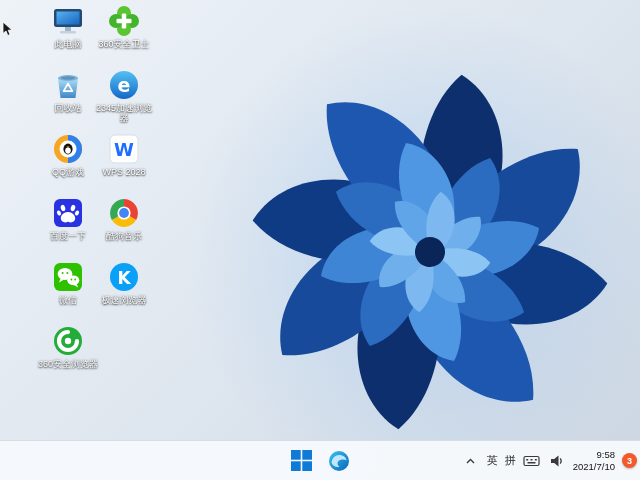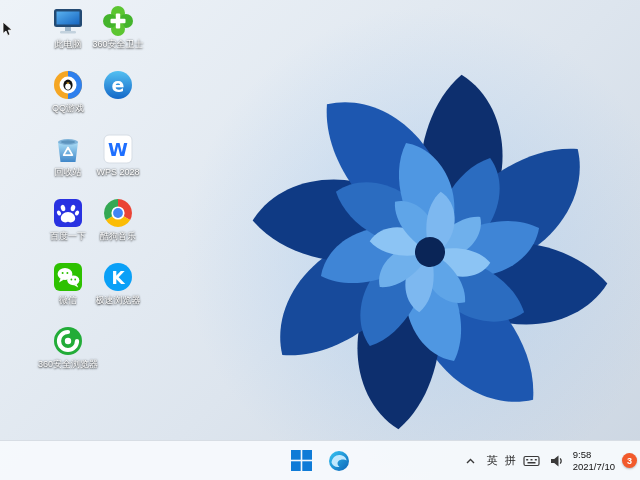--- a/index.html
+++ b/index.html
@@ -6,21 +6,21 @@
   body{
     width:640px;height:480px;overflow:hidden;position:relative;
     font-family:"Liberation Sans","DejaVu Sans",sans-serif;
     background:linear-gradient(135deg,#eef3f8 0%,#dde5ee 55%,#ccd6e2 100%);
   }
   .bloom{position:absolute;left:0;top:0;width:640px;height:480px;}
   .cursor{position:absolute;left:2px;top:22px;}
 
   .icon-col{position:absolute;top:4px;display:flex;flex-direction:column;margin-left:43px;}
   .col1{left:2px;}
-  .col2{left:52px;justify-content:flex-end;}
+  .col2{left:58px;justify-content:flex-end;}
   .tile{
     width:46px;height:60px;margin-bottom:4px;display:flex;flex-direction:column;
     align-items:center;cursor:default;
   }
   .ic{width:34px;height:34px;display:flex;align-items:center;justify-content:center;flex:0 0 auto;}
   .lbl{
     width:62px;margin:1px -8px 0;text-align:center;font-size:9px;line-height:1.15;
     color:#fff;text-shadow:0 1px 2px rgba(0,0,0,.75),0 0 2px rgba(0,0,0,.5);
     word-break:break-all;
   }
@@ -34,21 +34,21 @@
     position:absolute;left:50%;top:0;height:100%;transform:translateX(-50%);
     display:flex;align-items:center;gap:4px;
   }
   .tb-btn{width:34px;height:34px;border-radius:5px;display:flex;align-items:center;justify-content:center;}
   .tb-right{
     position:absolute;right:3px;top:0;height:100%;
     display:flex;align-items:center;gap:7px;color:#222;
   }
   .tray-txt{font-size:11px;color:#222;}
   .tray-ic{display:flex;align-items:center;justify-content:center;width:18px;height:18px;}
-  .clock{font-size:9.5px;line-height:1.25;text-align:left;color:#111;}
+  .clock{font-size:9.5px;line-height:1.25;text-align:right;color:#111;}
   .clock span{display:block;}
   .badge{
     width:15px;height:15px;border-radius:50%;background:#f25a2b;color:#fff;
     font-size:9px;font-weight:bold;display:flex;align-items:center;justify-content:center;
     box-shadow:0 1px 2px rgba(0,0,0,.25);
   }
 </style>
 </head>
 <body>
 
@@ -114,52 +114,52 @@
         <rect x="13" y="22" width="6" height="4" fill="#9fb6c9"></rect>
         <rect x="8" y="26" width="16" height="2.5" rx="1.2" fill="#c3d2de"></rect>
       </svg>
     </span>
     <span class="lbl">此电脑</span>
   </div>
 
   <div class="tile">
     <span class="ic">
       <svg width="32" height="32" viewBox="0 0 32 32">
-        <circle cx="16" cy="16" r="14" fill="#f5a623"></circle>
-        <path d="M16 2 a14 14 0 0 1 0 28 z" fill="#2f80ed"></path>
-        <circle cx="16" cy="16" r="8.5" fill="#fff"></circle>
-        <ellipse cx="16" cy="16" rx="4.6" ry="5.4" fill="#111"></ellipse>
-        <ellipse cx="16" cy="17.6" rx="2.8" ry="3.1" fill="#fff"></ellipse>
-        <polygon points="14.4,13.4 17.6,13.4 16,15.2" fill="#f6b225"></polygon>
-      </svg>
-    </span>
-    <span class="lbl">QQ游戏</span>
-  </div>
-
-  <div class="tile">
-    <span class="ic">
-      <svg width="32" height="32" viewBox="0 0 32 32">
         <defs>
             <linearGradient id="gbin" x1="0" y1="0" x2="0" y2="1">
           <stop offset="0" stop-color="#aee0f7"></stop>
               <stop offset="1" stop-color="#3f87c9"></stop>
             </linearGradient>
           </defs>
         <path d="M6 9 L26 9 L23.5 29 L8.5 29 Z" fill="url(#gbin)"></path>
         <ellipse cx="16" cy="9" rx="10" ry="3" fill="#7fb3d9"></ellipse>
         <ellipse cx="16" cy="9" rx="7" ry="1.8" fill="#5d94bd"></ellipse>
         <path d="M16 14.5 l4.4 7.6 h-8.8 z" fill="none" stroke="#fff" stroke-width="1.7" stroke-linejoin="round"></path>
       </svg>
     </span>
     <span class="lbl">回收站</span>
   </div>
 
   <div class="tile">
     <span class="ic">
       <svg width="32" height="32" viewBox="0 0 32 32">
+        <circle cx="16" cy="16" r="14" fill="#f5a623"></circle>
+        <path d="M16 2 a14 14 0 0 1 0 28 z" fill="#2f80ed"></path>
+        <circle cx="16" cy="16" r="8.5" fill="#fff"></circle>
+        <ellipse cx="16" cy="16" rx="4.6" ry="5.4" fill="#111"></ellipse>
+        <ellipse cx="16" cy="17.6" rx="2.8" ry="3.1" fill="#fff"></ellipse>
+        <polygon points="14.4,13.4 17.6,13.4 16,15.2" fill="#f6b225"></polygon>
+      </svg>
+    </span>
+    <span class="lbl">QQ游戏</span>
+  </div>
+
+  <div class="tile">
+    <span class="ic">
+      <svg width="32" height="32" viewBox="0 0 32 32">
         <rect x="2" y="2" width="28" height="28" rx="6" fill="#2932e1"></rect>
         <ellipse cx="11" cy="11" rx="2.2" ry="3.2" fill="#fff" transform="rotate(-14 11 11)"></ellipse>
         <ellipse cx="21" cy="11" rx="2.2" ry="3.2" fill="#fff" transform="rotate(14 21 11)"></ellipse>
         <ellipse cx="7" cy="16" rx="1.9" ry="2.6" fill="#fff" transform="rotate(-30 7 16)"></ellipse>
         <ellipse cx="25" cy="16" rx="1.9" ry="2.6" fill="#fff" transform="rotate(30 25 16)"></ellipse>
         <path d="M16 15 c4.2 0 7.2 3.3 7.2 6.3 c0 2.7 -2 4.1 -4.5 4.1 c-1.6 0 -2.7 -0.9 -2.7 -0.9 s-1.1 0.9 -2.7 0.9 c-2.5 0 -4.5 -1.4 -4.5 -4.1 c0 -3 3 -6.3 7.2 -6.3 z" fill="#fff"></path>
       </svg>
     </span>
     <span class="lbl">百度一下</span>
   </div>
@@ -217,20 +217,21 @@
         <defs>
             <linearGradient id="g2345" x1="0" y1="0" x2="0" y2="1">
           <stop offset="0" stop-color="#54c0f2"></stop>
               <stop offset="1" stop-color="#1468c8"></stop>
             </linearGradient>
           </defs>
         <circle cx="16" cy="16" r="14" fill="url(#g2345)"></circle>
         <text x="16" y="22.5" font-size="19" font-weight="bold" fill="#fff" text-anchor="middle" font-family="DejaVu Sans, sans-serif">e</text>
       </svg>
     </span>
+    <span class="lbl">2345加速浏览器</span>
   </div>
 
   <div class="tile">
     <span class="ic">
       <svg width="32" height="32" viewBox="0 0 32 32">
         <rect x="2" y="2" width="28" height="28" rx="5" fill="#fff" stroke="#d6dde5" stroke-width="1"></rect>
         <text x="16" y="23" font-size="18" font-weight="bold" fill="#1e6fff" text-anchor="middle" font-family="DejaVu Sans, sans-serif">W</text>
       </svg>
     </span>
     <span class="lbl">WPS 2028</span>

